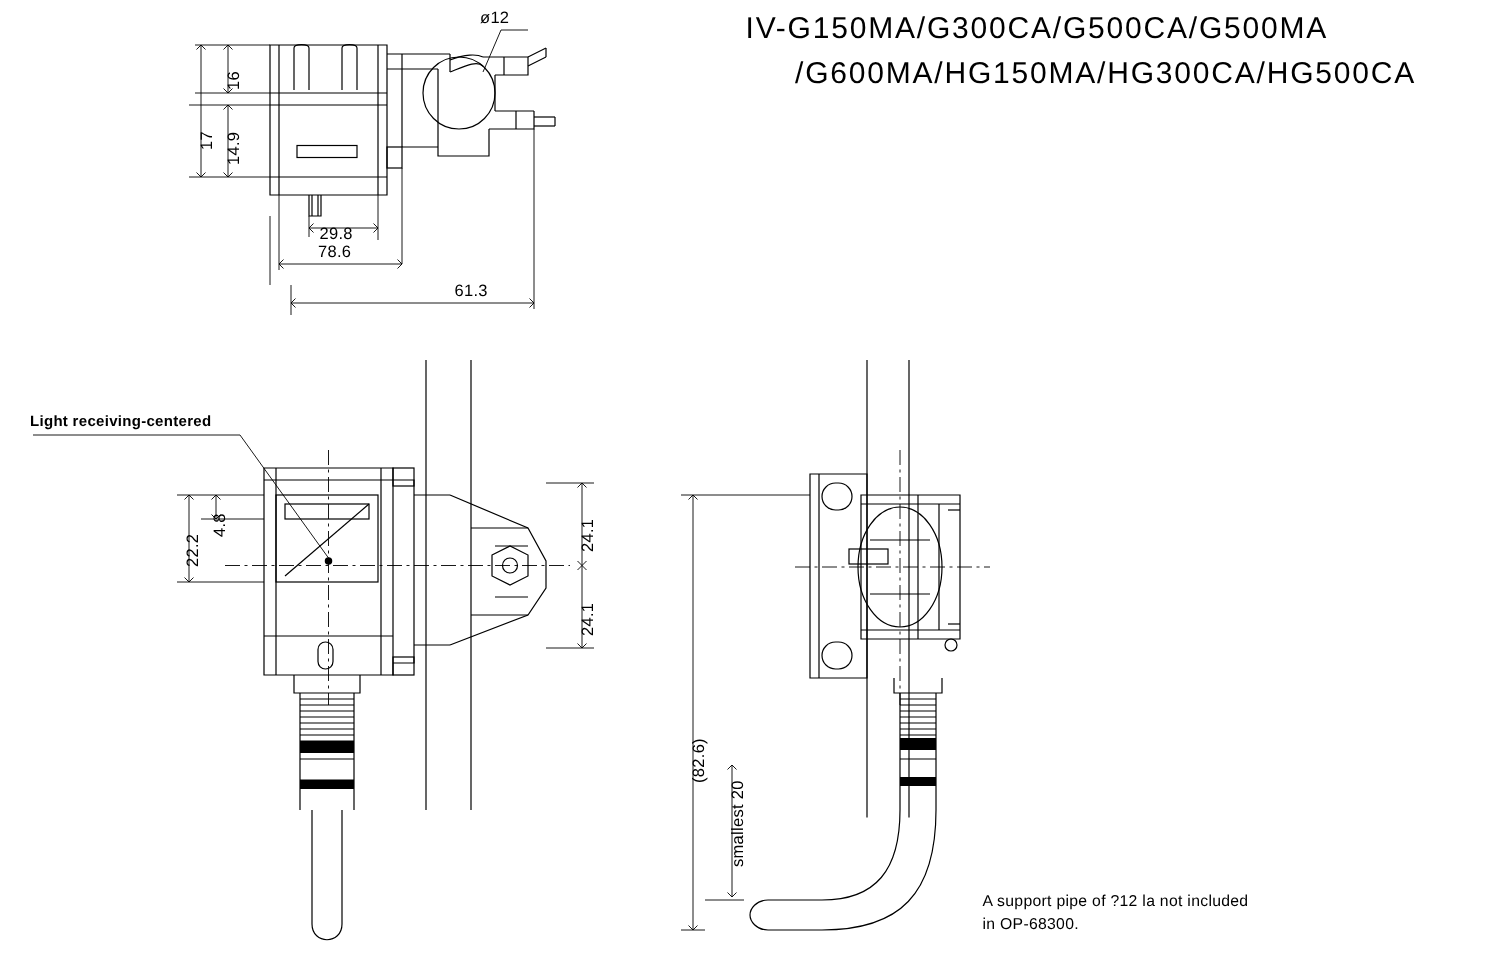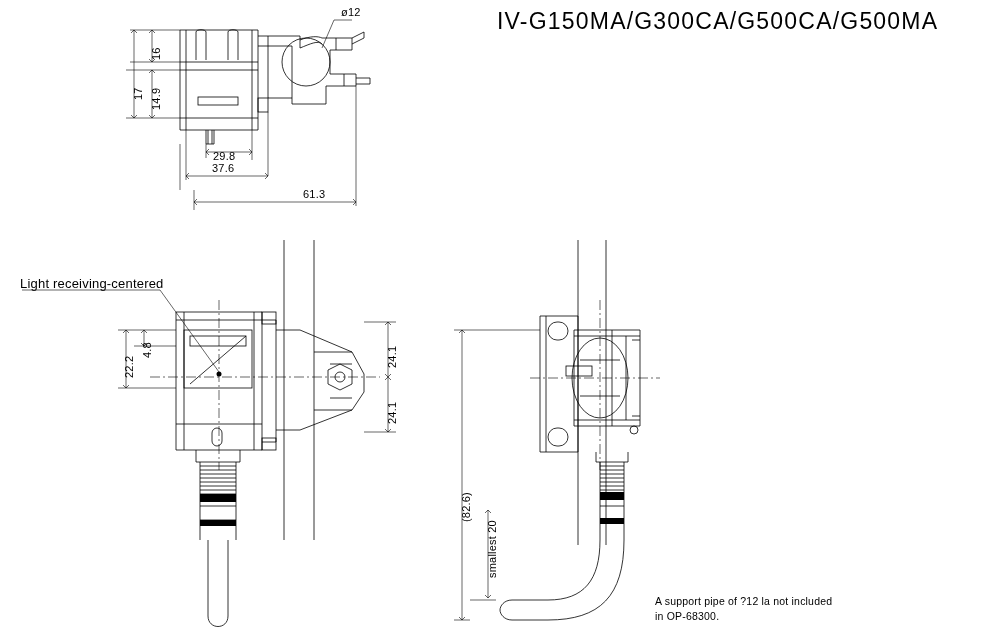--- a/index.html
+++ b/index.html
@@ -31,38 +31,39 @@
     position: absolute;
     font-family: "Liberation Sans", sans-serif;
     font-size: 11px;
     color: #000;
     white-space: pre;
     letter-spacing: 0.2px;
   }
   .title-line {
     position: absolute;
     font-family: "Liberation Sans", sans-serif;
-    font-size: 23px;
+    font-size: 20px;
     letter-spacing: 1.2px;
     color: #000;
     white-space: pre;
   }
   .dim {
     font-size: 11px;
   }
   .dim-v {
     transform-origin: left top;
     transform: rotate(-90deg);
   }
   .note {
     font-size: 10.5px;
     line-height: 14px;
   }
   .label-box {
-    font-size: 13px;
+    font-size: 10px;
+    font-weight: bold;
   }
 </style>
 </head>
 <body>
 
 <div id="sheet">
 
   <svg class="svg-layer" viewBox="0 0 1000 639">
     <g fill="none" stroke="#000" stroke-width="0.8" shape-rendering="geometricPrecision">
 
@@ -297,28 +298,29 @@
       <path d="M459 617 L462 620 L465 617"></path>
       <path d="M454 620 L470 620"></path>
 
       <path d="M488 510 L488 598"></path>
       <path d="M485 513 L488 510 L491 513"></path>
       <path d="M485 595 L488 598 L491 595"></path>
     </g>
   </svg>
 
   <div class="title-line" style="left:497px; top:8px;">IV-G150MA/G300CA/G500CA/G500MA</div>
+  <div class="title-line" style="left:530px; top:38px;">/G600MA/HG150MA/HG300CA/HG500CA</div>
 
   <div class="txt dim dim-v" style="left:150px; top:60px;">16</div>
   <div class="txt dim dim-v" style="left:132px; top:100px;">17</div>
   <div class="txt dim dim-v" style="left:150px; top:110px;">14.9</div>
   <div class="txt dim" style="left:213px; top:138px;margin-top:12px;">29.8</div>
-  <div class="txt dim" style="left:212px; top:162px;">37.6</div>
+  <div class="txt dim" style="left:212px; top:162px;">78.6</div>
   <div class="txt dim" style="left:259px; top:188px;padding-left:44px;">61.3</div>
-  <div class="txt dim" style="left:320px; top:6px;margin-left:21px;">ø12</div>
+  <div class="txt dim" style="left:320px; top:6px;">ø12</div>
 
   <div class="txt label-box" style="left:20px; top:276px;">Light receiving-centered</div>
   <div class="txt dim dim-v" style="left:123px; top:378px;">22.2</div>
   <div class="txt dim dim-v" style="left:141px; top:358px;">4.8</div>
   <div class="txt dim dim-v" style="left:386px; top:368px;">24.1</div>
   <div class="txt dim dim-v" style="left:386px; top:424px;">24.1</div>
 
   <div class="txt dim dim-v" style="left:460px; top:522px;">(82.6)</div>
   <div class="txt dim dim-v" style="left:486px; top:578px;">smallest 20</div>
 

